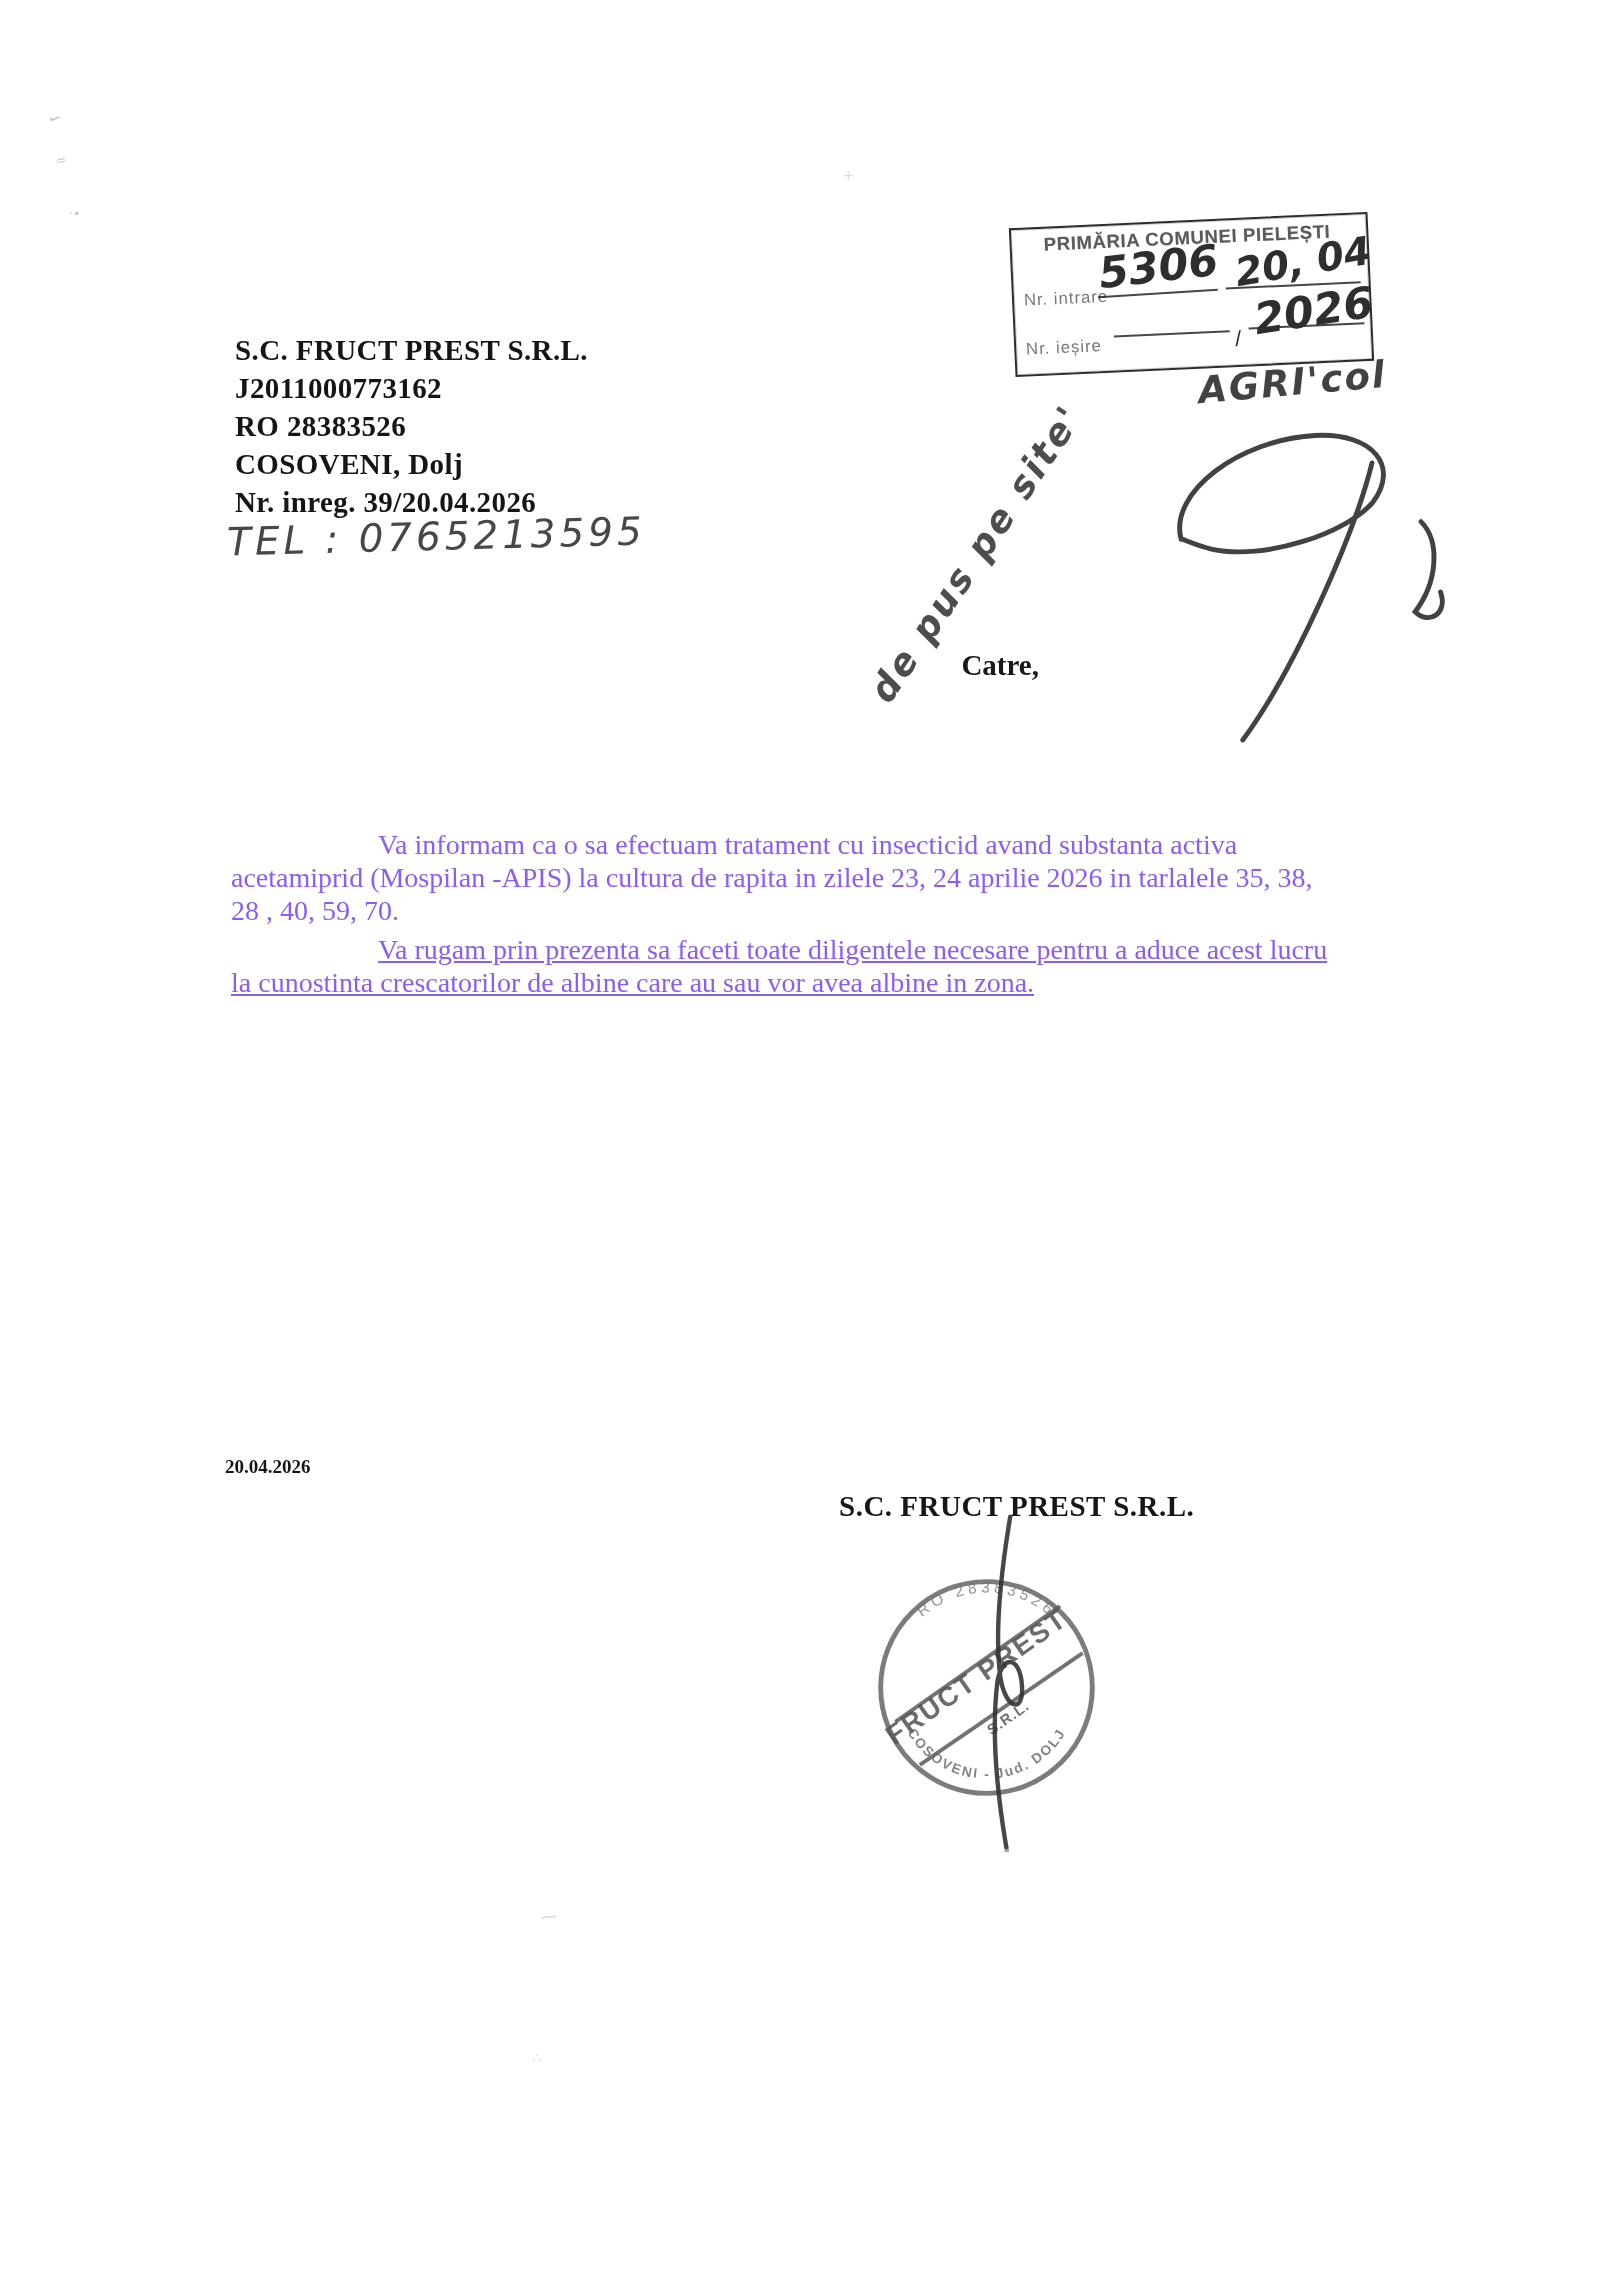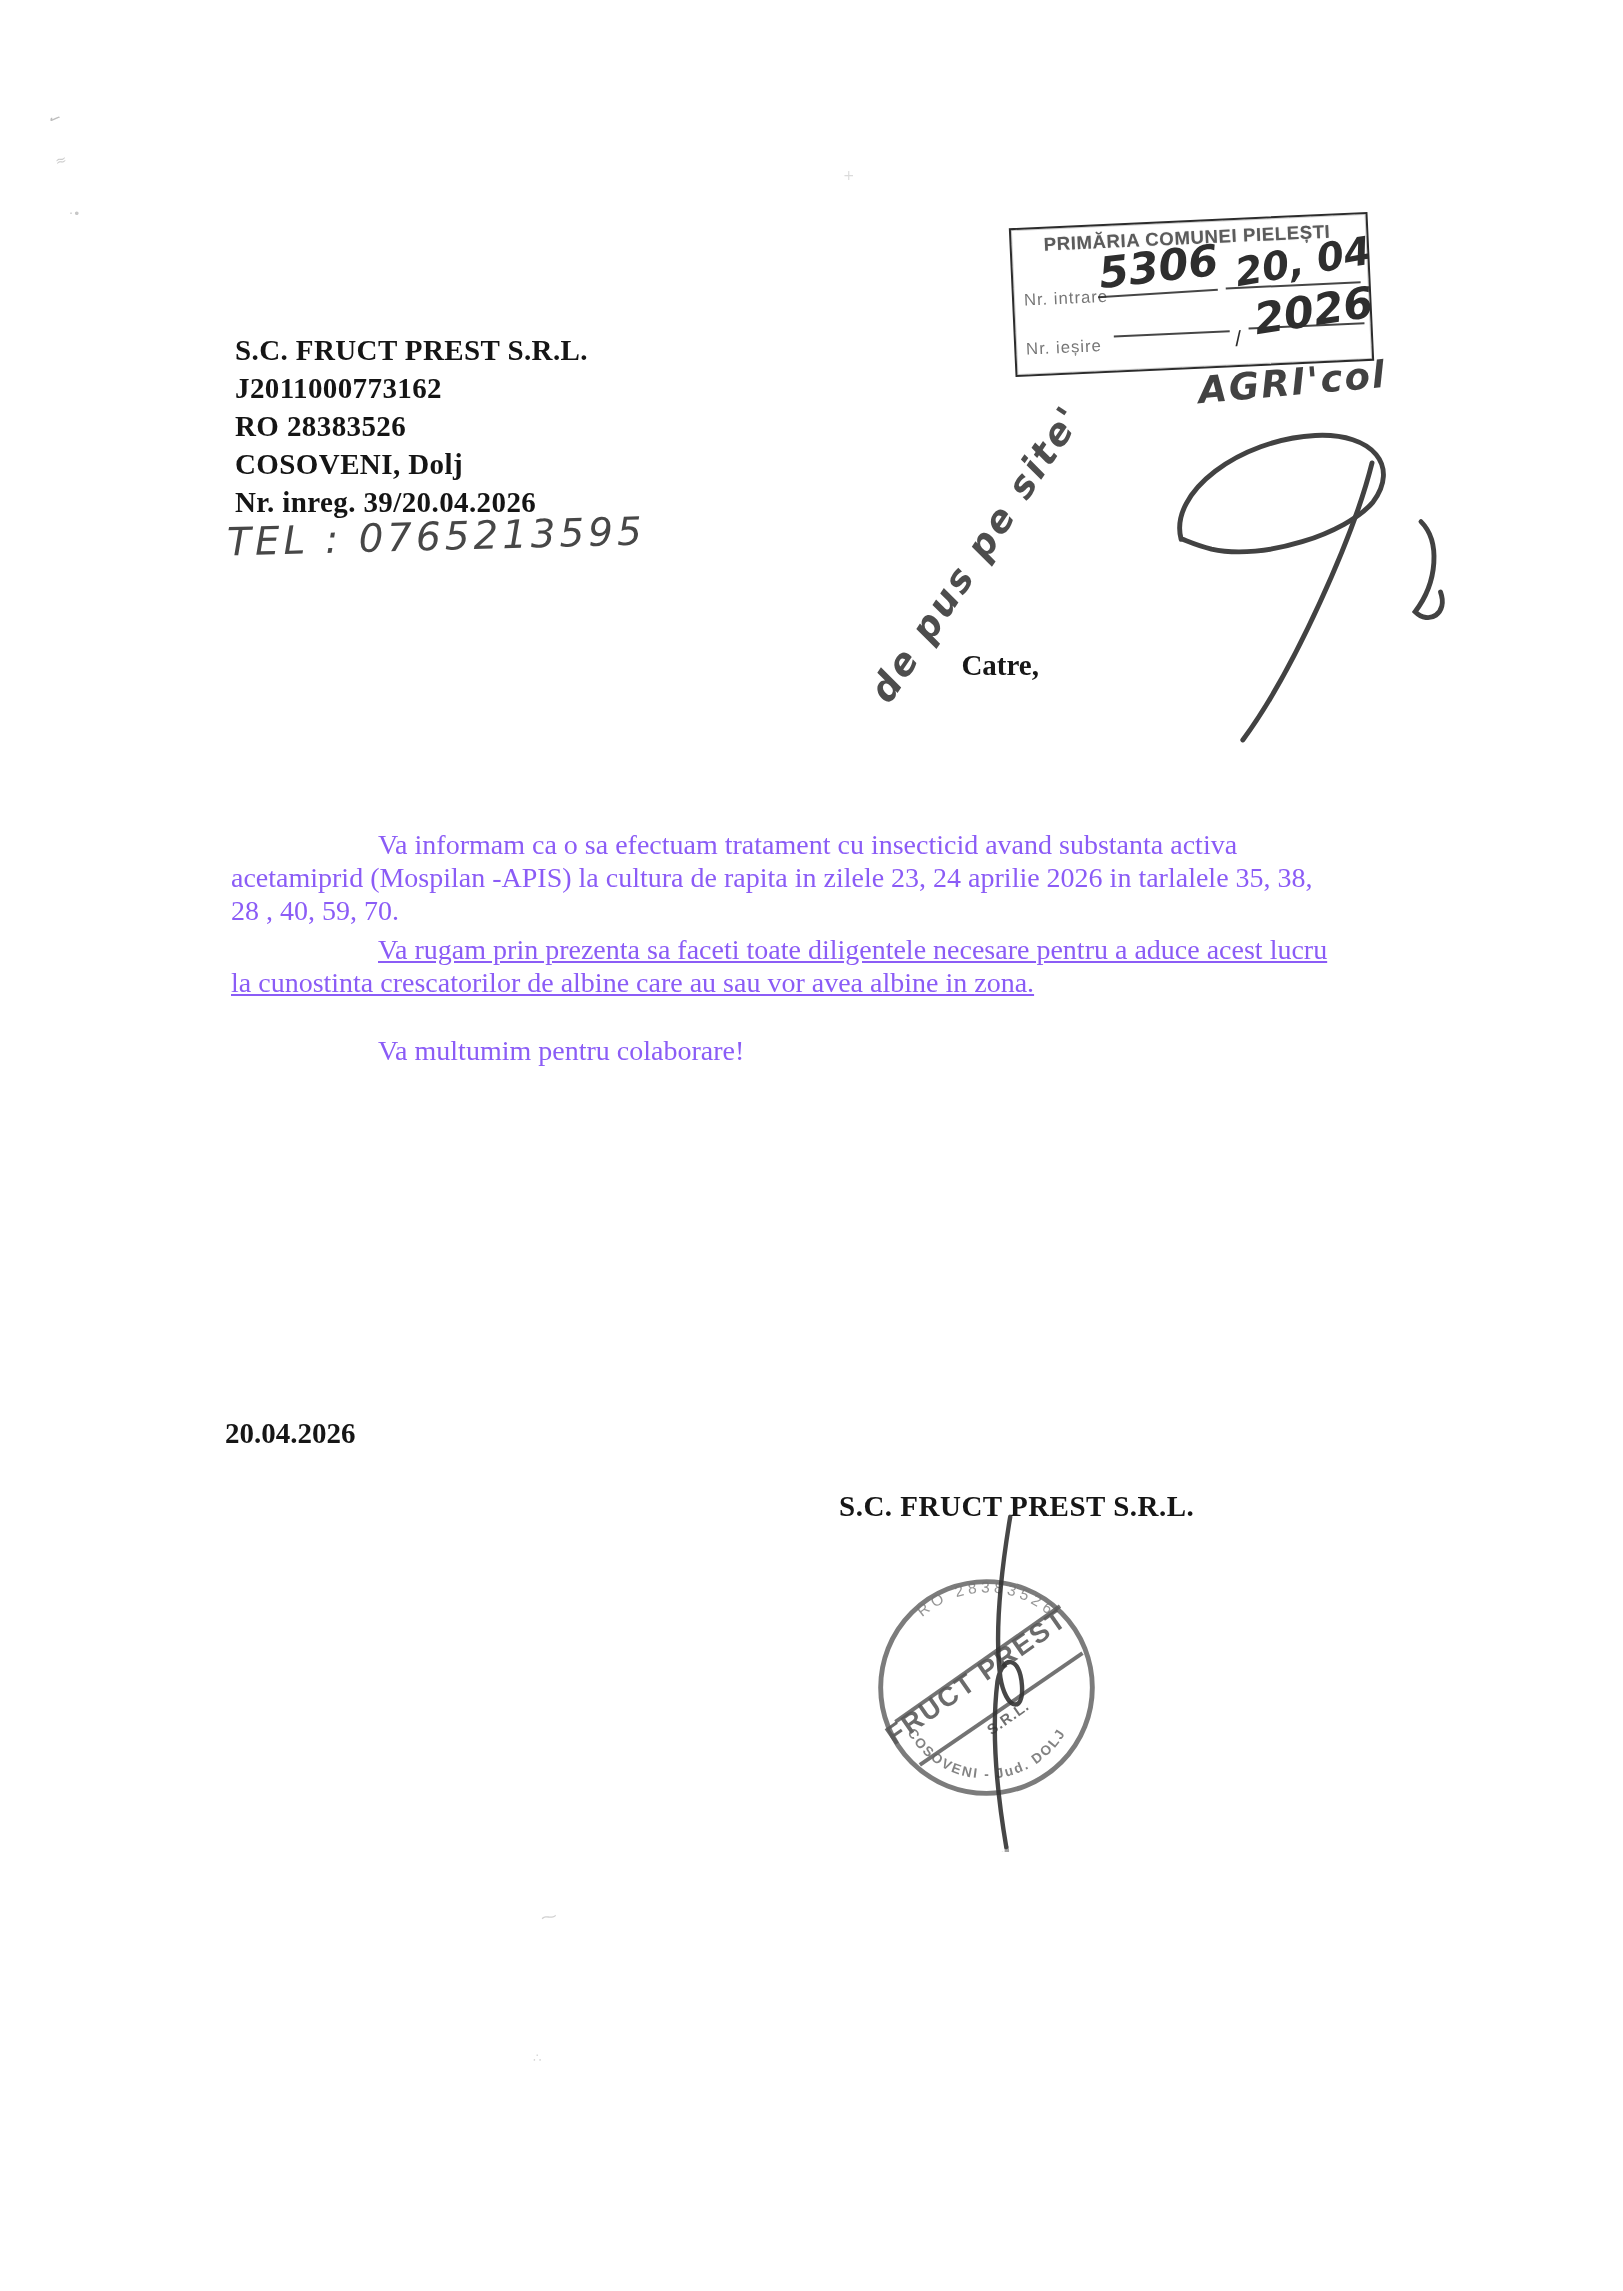--- a/index.html
+++ b/index.html
@@ -67,22 +67,22 @@
   
   .body-text {
     position:absolute; left:231px; top:828px; width:1237px;
     font-size:28px; line-height:33px; color:#8b5cf6;
   }
   .body-text .indent { text-indent:147px; }
   .p2 { margin-top:5.9px;text-decoration:underline; }
   .closing-line { margin-top:35px; }
   
   .footer-date {
-    position:absolute; left:225px; top:1417px;
-    font-weight:bold; font-size:29px; color:#161616;
+    position:absolute; left:225px; top:1456px;
+    font-weight:bold; font-size:19px; color:#161616;
   }
   .footer-company {
     position:absolute; left:839px; top:1490px;
     font-weight:bold; font-size:29px; letter-spacing:0.5px; color:#161616;
   }
   
   .flourish-svg  { position:absolute; left:1127px; top:412px; }
   .round-stamp-svg { position:absolute; left:864px; top:1565px; opacity:.85; }
   .signature-svg { position:absolute; left:912px; top:1509px; }
   
@@ -147,21 +147,20 @@
   </div>
 
   <div class="body-text">
     <div class="indent">Va informam ca  o sa efectuam tratament cu insecticid avand substanta activa</div>
     <div>acetamiprid (Mospilan -APIS) la cultura de rapita in zilele 23, 24  aprilie 2026 in tarlalele 35, 38,</div>
     <div>28 , 40, 59, 70.</div>
     <div class="p2">
       <div class="indent">Va rugam prin prezenta sa faceti toate diligentele necesare pentru a aduce acest lucru</div>
       <div>la cunostinta crescatorilor de albine care au sau vor avea albine in zona.</div>
     </div>
-    <div class="indent closing-line">Va multumim pentru colaborare!</div>
   </div>
 
   <div class="footer-date">20.04.2026</div>
   <div class="footer-company">S.C. FRUCT PREST S.R.L.</div>
 
   <svg class="round-stamp-svg" width="245" height="245" viewBox="0 0 250 250">
     <defs>
       <path id="arcTop" d="M 28,125 A 97,97 0 0 1 222,125"></path>
       <path id="arcBottom" d="M 32,125 A 93,93 0 0 0 218,125"></path>
     </defs>

